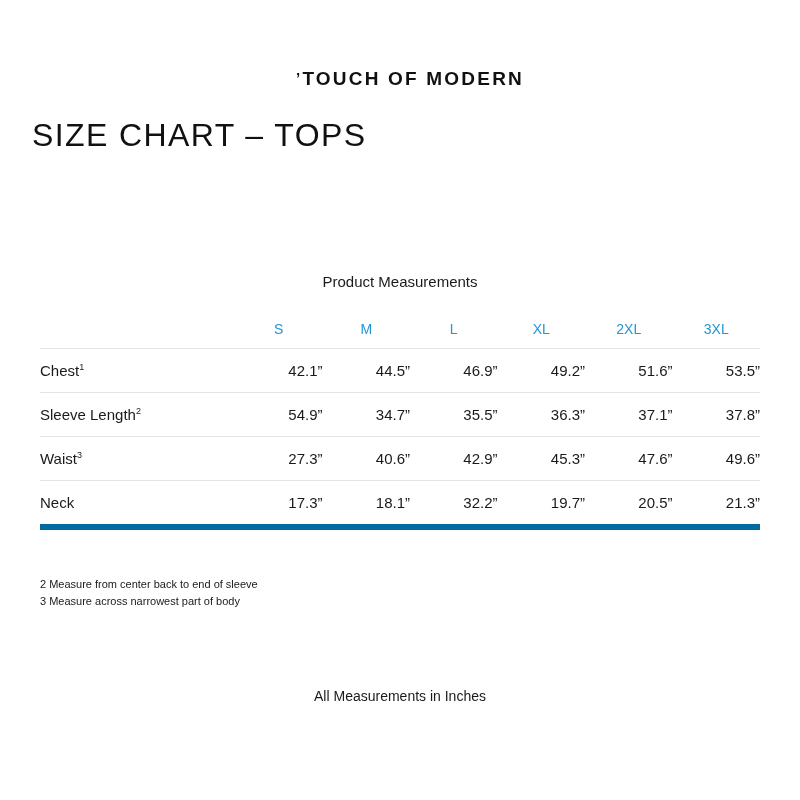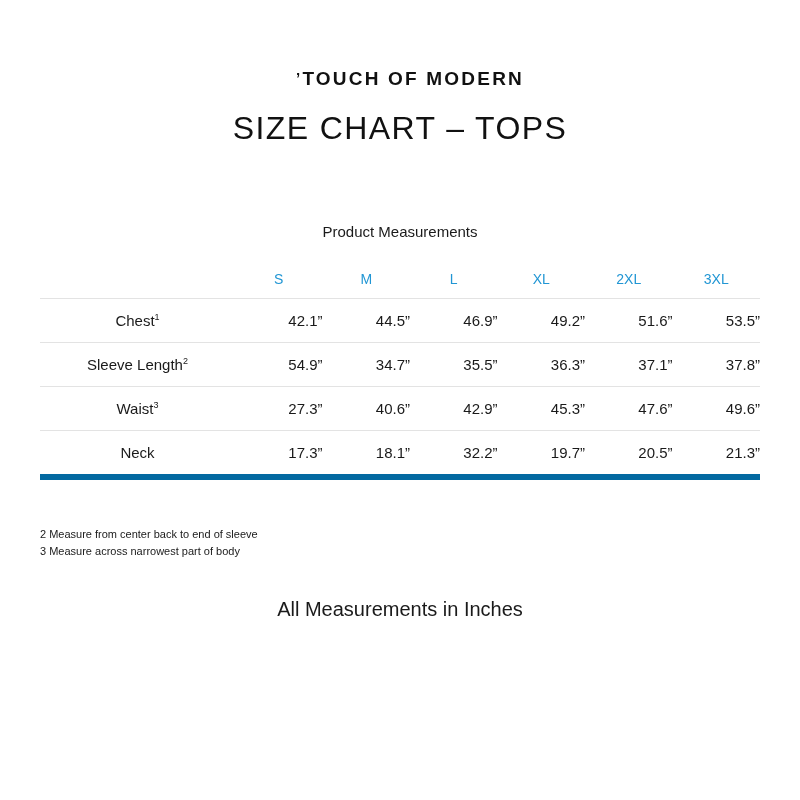--- a/index.html
+++ b/index.html
@@ -32,32 +32,32 @@
     font-family: "Liberation Sans", sans-serif;
     padding-left: 20px;
   }
   .brand .apos {
     font-size: 15px;
     vertical-align: 2px;
   }
 
   
   .chart-title {
-    text-align: center;
-    margin-top: 20px;
+    margin-top: 27px;
     font-size: 32px;
     font-weight: normal;
     letter-spacing: 1.4px;
     color: #111111;
+    padding-left: 32px;
   }
 
   
   .section-label {
     text-align: center;
-    margin-top: 76px;
+    margin-top: 119px;
     font-size: 15px;
     color: #1a1a1a;
   }
 
   
   .table-wrap {
     margin: 20px auto 0 auto;
     width: 720px;
   }
   table.size-table {
@@ -84,21 +84,21 @@
   
   tbody tr {
     border-top: 1px solid #e3e3e3;
   }
   tbody tr:last-child {
     border-bottom: 6px solid #0369a1;
   }
   td.row-label {
     height: 43px;
     font-size: 15px;
-    text-align: center;
+    text-align: left;
     padding-left: 2px;
     color: #1a1a1a;
     vertical-align: middle;
   }
   td.row-label sup {
     font-size: 9px;
     vertical-align: super;
   }
   td.val {
     height: 43px;
@@ -115,22 +115,22 @@
   .footnotes {
     margin: 46px 0 0 40px;
     font-size: 11px;
     line-height: 1.55;
     color: #1a1a1a;
   }
 
   
   .footer-note {
     text-align: center;
-    margin-top: 38px;
-    font-size: 20px;
+    margin-top: 78px;
+    font-size: 14px;
     color: #1a1a1a;
   }
 </style>
 </head>
 <body>
 
 <div class="page">
 
   <div class="brand">
     <span class="apos">’</span><span>TOUCH OF MODERN</span>

